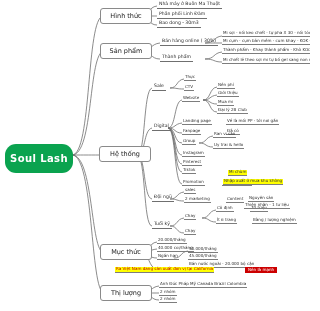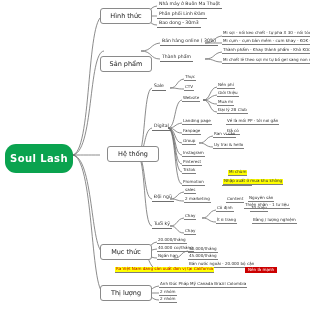--- a/index.html
+++ b/index.html
@@ -130,31 +130,31 @@
 
   <div class="node root">Soul Lash</div>
 
   <div class="node l1" style="left:100px;top:8px;">
     <span>Hình thức</span>
   </div>
   <div class="node l2" style="left:157px;top:2px;">Nhà máy ở Buôn Ma Thuột</div>
   <div class="node l2" style="left:157px;top:12px;">Phân phối Linh Đàm</div>
   <div class="node l2" style="left:157px;top:21px;">Bao dong - 30m3</div>
 
-  <div class="node l1" style="left:100px;top:43px;margin-top:13px;">
+  <div class="node l1" style="left:100px;top:43px;">
     <span>Sản phẩm</span>
   </div>
   <div class="node l2" style="left:160px;top:39px;">Bán hàng online ( 30%)</div>
   <div class="node l2" style="left:160px;top:55px;">Thành phẩm</div>
   <div class="node l3" style="left:222px;top:31px;">Mi sợi - nối keo chiết - tự pha X 30 - nối tóc gel - bung keo (70%)</div>
   <div class="node l3" style="left:222px;top:39px;">Mi cụm - cụm bản mềm - cum khay - KOK - cụm tạo khối (20-30)</div>
   <div class="node l3" style="left:222px;top:48px;">Thành phẩm - Khay thành phẩm - Khô KOC - sử dung khay (60%) - 60k</div>
   <div class="node l3" style="left:222px;top:58px;">Mi chiết lẻ theo sợi mi tự bố gel sang non nhóm (20%) - 300k</div>
 
-  <div class="node l1" style="left:107px;top:146px;">
+  <div class="node l1" style="left:99px;top:146px;">
     <span>Hệ thống</span>
   </div>
 
   <div class="node l2" style="left:152px;top:84px;">Sale</div>
   <div class="node l3" style="left:184px;top:75px;">Thực</div>
   <div class="node l3" style="left:184px;top:85px;">CTV</div>
 
   <div class="node l2" style="left:152px;top:124px;">Digital</div>
 
   <div class="node l3" style="left:182px;top:96px;">Website</div>

